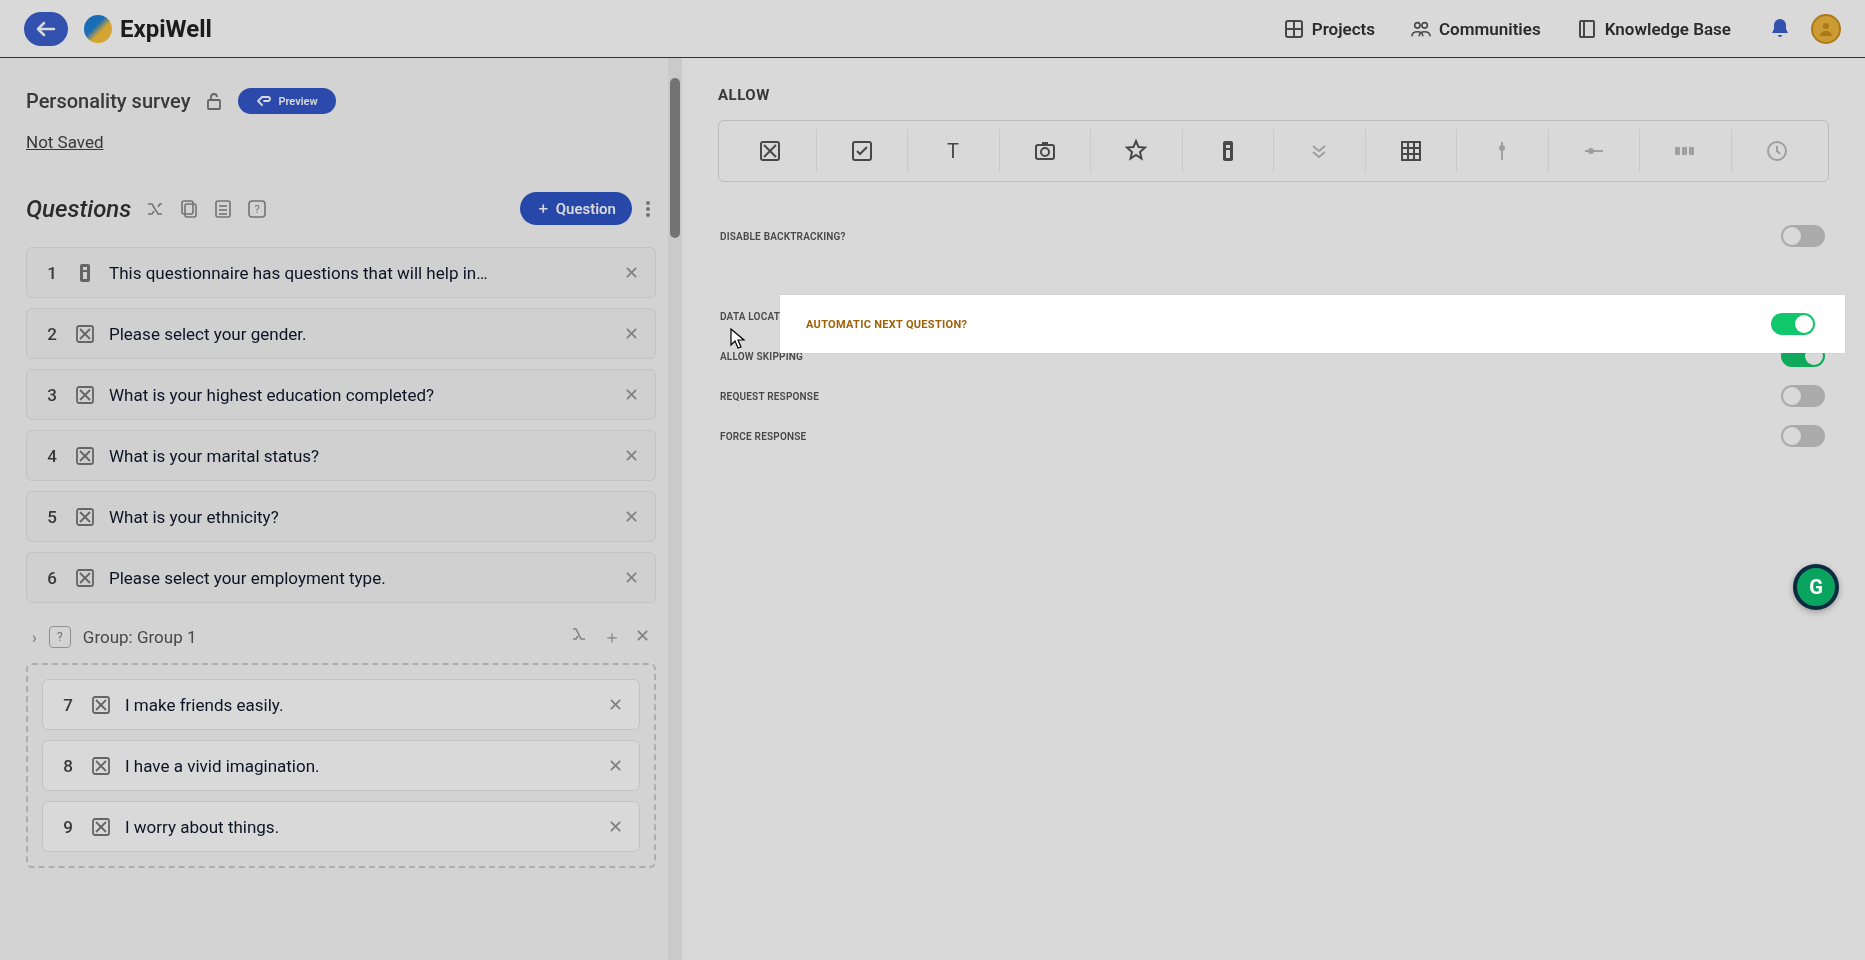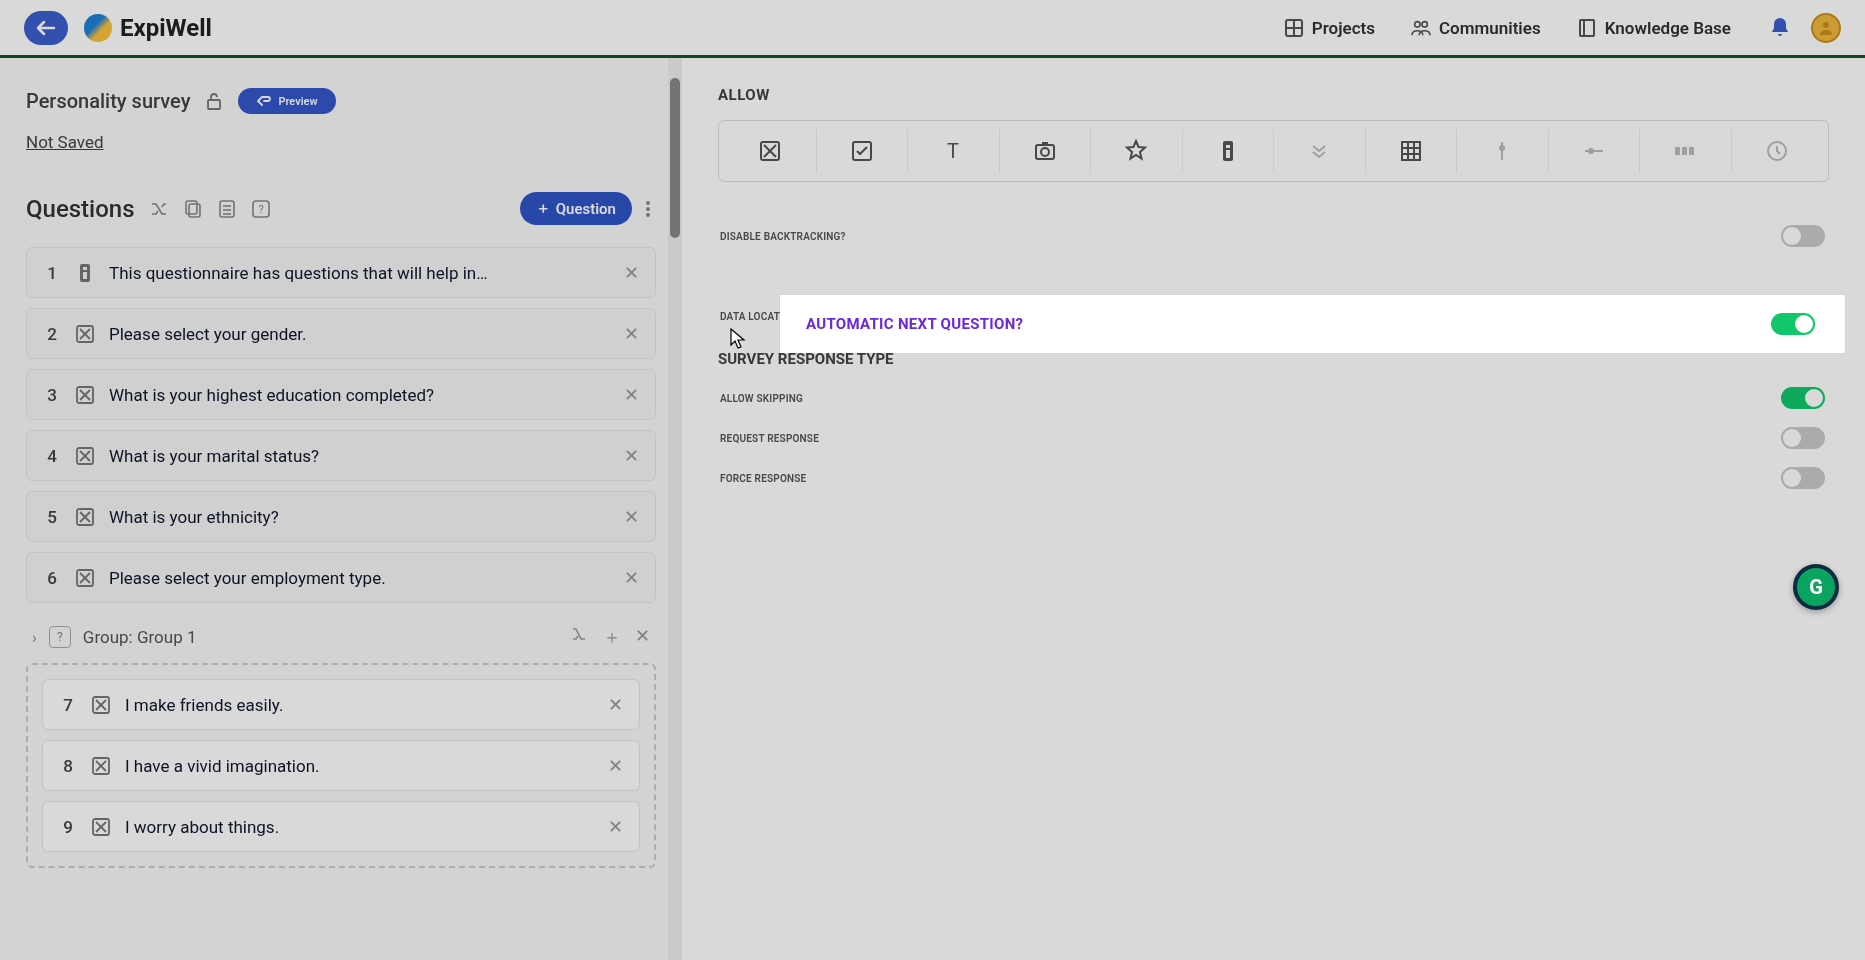--- a/index.html
+++ b/index.html
@@ -14,21 +14,21 @@
     z-index: 50;
   }
 
   
   .topbar {
     height: 58px;
     display: flex;
     align-items: center;
     padding: 0 24px;
     background: #fff;
-    border-bottom: 3px solid #14532d;
+    border-bottom: 1px solid #14532d;
   }
   .back-btn {
     width: 44px; height: 34px;
     border-radius: 18px;
     background: #3b5ecc;
     display:flex; align-items:center; justify-content:center;
     margin-right: 16px;
   }
   .logo-mark {
     width: 28px; height: 28px;
@@ -69,21 +69,21 @@
   .lock-box { width:20px; height:20px; color:#666; }
   .preview-btn {
     background:#3458c9; color:#fff; border-radius:18px;
     padding:6px 18px; font-size:11px; font-weight:600;
     display:flex; align-items:center; gap:6px;
   }
 
   .not-saved { font-size:17px; color:#444; text-decoration:underline; margin-bottom:40px; display:inline-block;}
 
   .questions-header-row { display:flex; align-items:center; margin-bottom:22px;}
-  .questions-title { font-size:24px; color:#333; font-weight:500; margin-right:12px;}
+  .questions-title { font-size:24px; color:#333; font-weight:500; margin-right:12px;font-style:italic;}
   .q-header-icon { width:24px; height:24px; color:#888; margin-right:10px; display:flex; align-items:center; justify-content:center;}
   .q-header-spacer { flex:1;}
   .add-question-btn {
     background:#2f55c7; color:#fff; border-radius:18px;
     padding:7px 16px; font-size:15px; font-weight:600;
     display:flex; align-items:center; gap:5px;
   }
   .kebab { width:16px; color:#888; margin-left:8px; display:flex; flex-direction:column; align-items:center; gap:2px;}
   .kebab span{width:4px;height:4px;background:#888;border-radius:50%;}
 
@@ -144,21 +144,21 @@
     position:absolute;
     left:780px; right:20px;
     top:295px;
     height:58px;
     background:#fff;
     z-index:100;
     display:flex;align-items:center;justify-content:space-between;
     padding:0 30px 0 26px;
     box-shadow: 0 0 0 1px rgba(0,0,0,0.02);
   }
-  .highlight-row .label{font-size:15px;font-weight:700;color:#6d28d9;letter-spacing:.3px;}
+  .highlight-row .label{font-size:11px;font-weight:700;color:#a16207;letter-spacing:.3px;}
 
   
   .cursor{
     position:absolute; left:730px; top:328px; z-index:120;
     width:18px; height:22px; pointer-events:none;
   }
 
   
   .float-widget{
     position:absolute; right:26px; bottom:350px;
@@ -515,21 +515,20 @@
           <div class="knob"></div>
         </div>
     </div>
     <div class="opt-row">
       <span>DATA LOCATION REQUIRED?</span>
       <div class="toggle">
           <div class="knob"></div>
         </div>
     </div>
 
-    <div class="opt-sub">SURVEY RESPONSE TYPE</div>
     <div class="opt-row">
       <span>ALLOW SKIPPING</span>
       <div class="toggle on">
           <div class="knob"></div>
         </div>
     </div>
     <div class="opt-row">
       <span>REQUEST RESPONSE</span>
       <div class="toggle">
           <div class="knob"></div>

